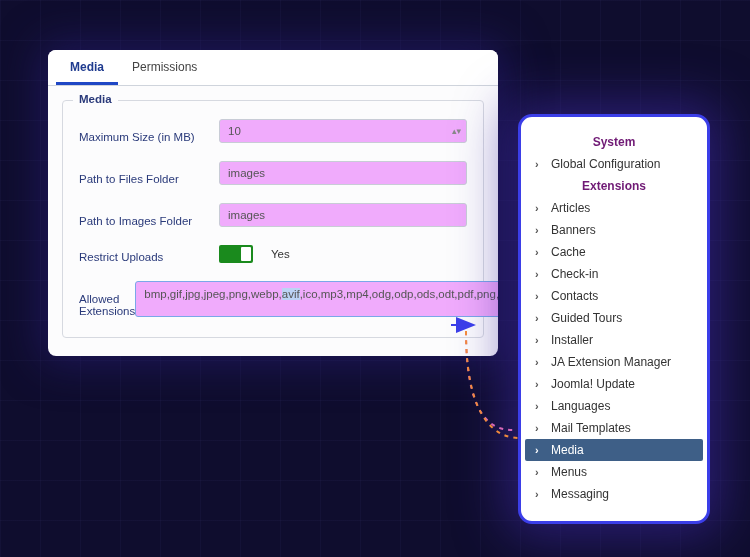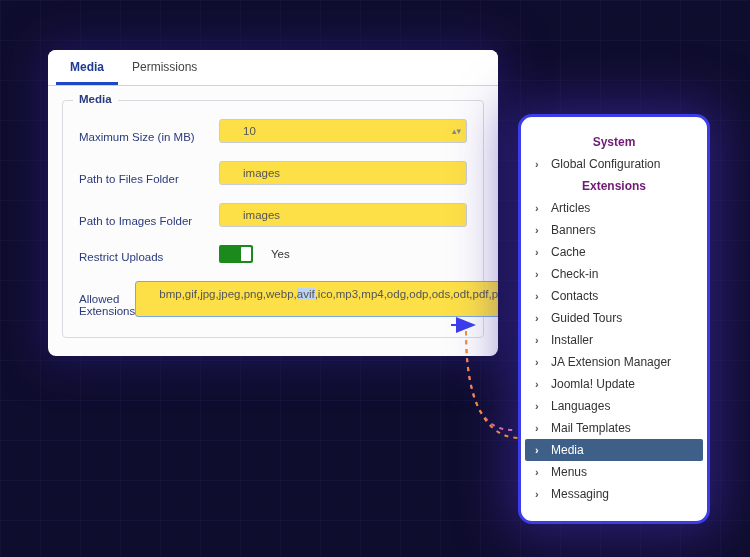--- a/index.html
+++ b/index.html
@@ -72,25 +72,25 @@
     color: #2a3a7a;
     padding-top: 6px;
   }
   .form-control {
     flex: 1;
   }
   .text-input, .num-input, .ta-input {
     width: 100%;
     border: 1px solid #c8ccd6;
     border-radius: 3px;
-    padding: 5px 23px;
+    padding: 5px 8px;
     font-size: 11.5px;
     color: #555;
     font-family: inherit;
-    background: #fde047;
+    background: #f0abfc;
   }
   .num-input { position: relative; }
   .num-stepper {
     position: absolute;
     right: 6px; top: 50%;
     transform: translateY(-50%);
     font-size: 9px; color: #888;
   }
   .ta-input {
     line-height: 1.35;

